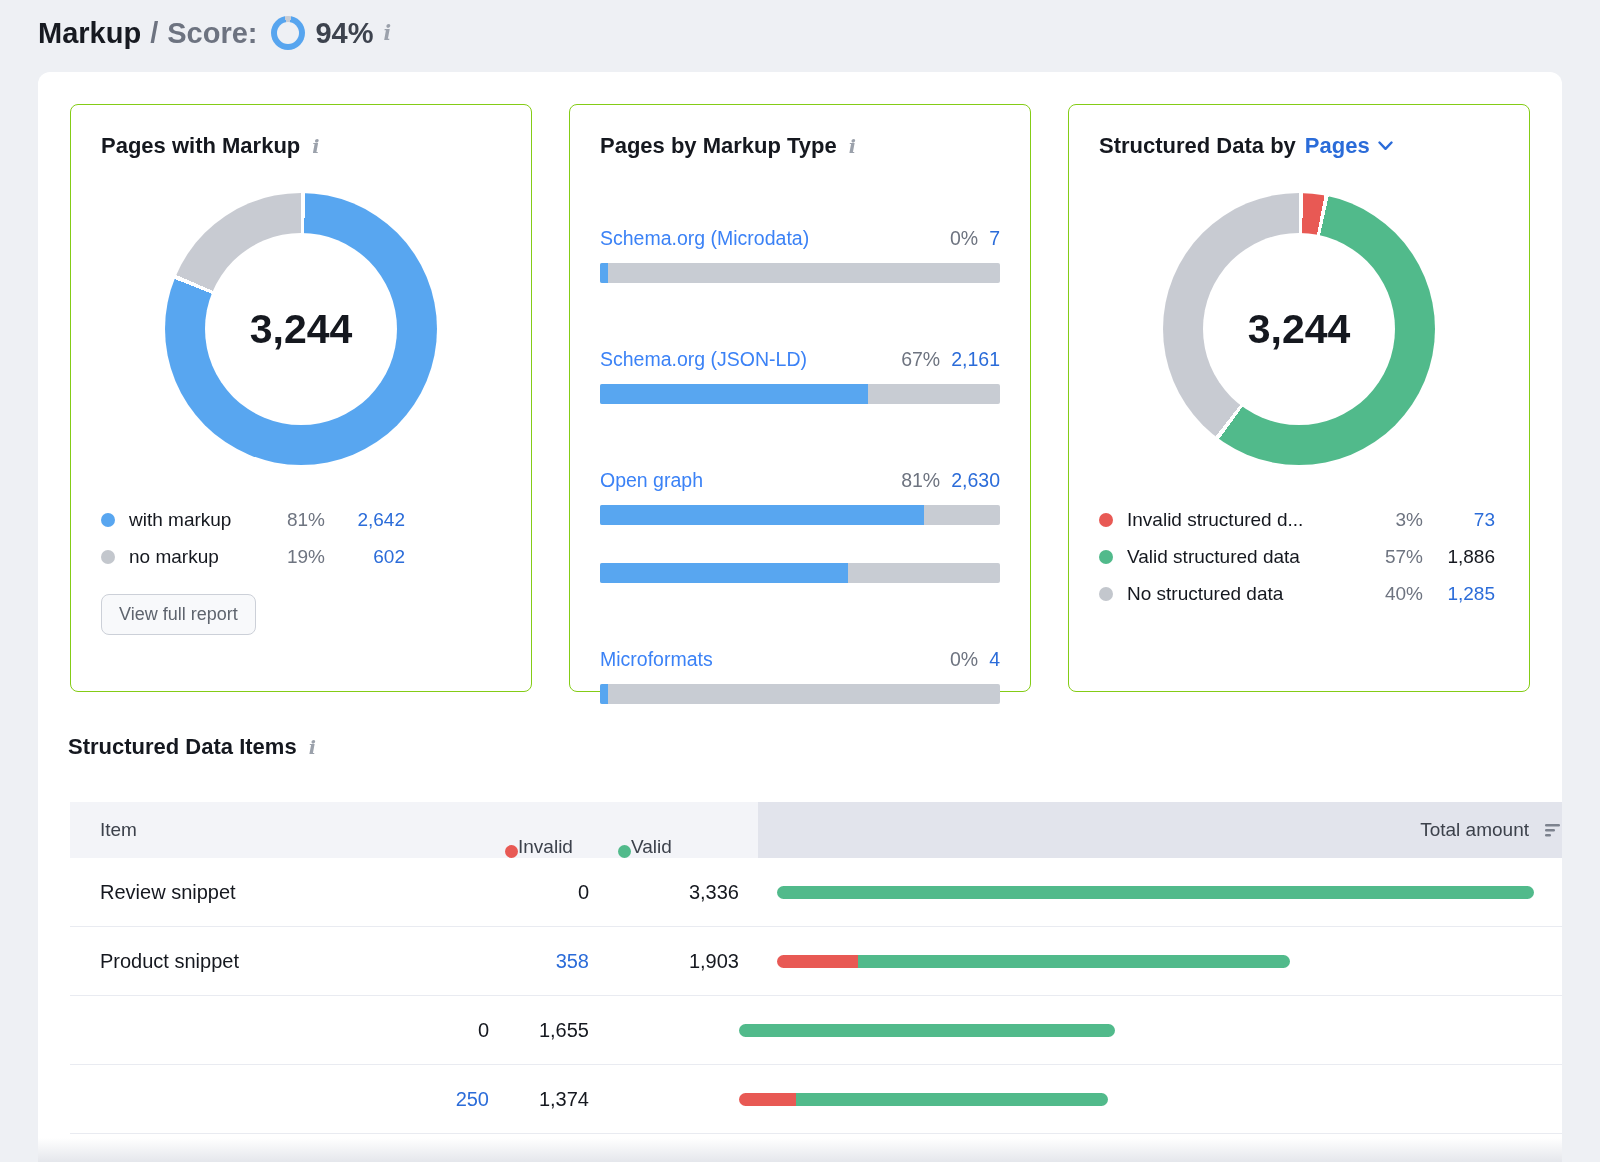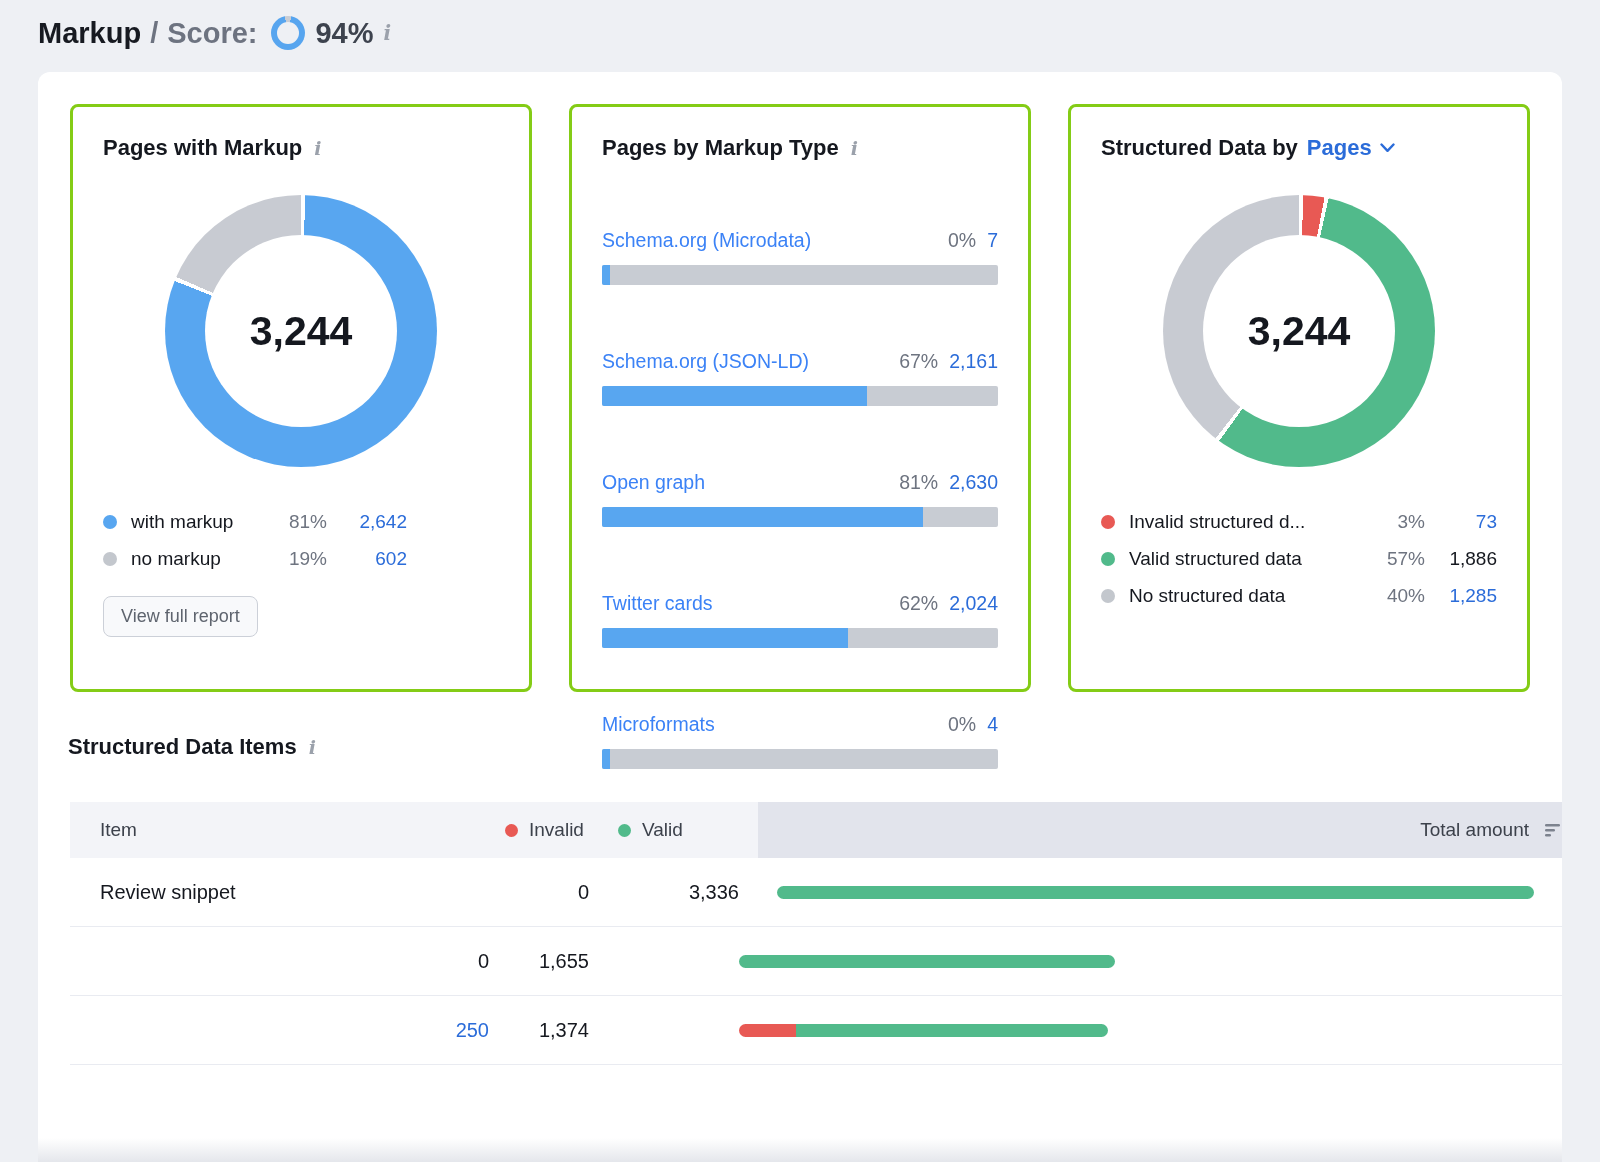--- a/index.html
+++ b/index.html
@@ -20,21 +20,21 @@
                 margin:0 10px 0 14px; flex:none; }
   .score-ring::after { content:""; position:absolute; inset:6px; border-radius:50%;
                 background:#eef0f4; }
   .topbar .t-value { font-size:29px; font-weight:700; color:#3d434e; }
   .info-i { font-family:"DejaVu Serif","Liberation Serif",serif; font-style:italic;
             font-weight:700; color:#9ba1ab; font-size:20px; margin-left:10px; }
   
   .container { position:absolute; top:72px; left:38px; right:38px; bottom:0;
                background:#fff; border-radius:12px 12px 0 0; overflow:hidden; }
   .cards { margin:32px 32px 0; display:flex; gap:37px; }
-  .card { flex:1; background:#fff; border:3px solid #84cc16; border-radius:8px;
+  .card { flex:1; background:#fff; border:1px solid #84cc16; border-radius:8px;
           padding:28px 30px; height:588px; position:relative; }
   .card-title { font-size:22px; font-weight:700; color:#15181f;
                 display:flex; align-items:center; white-space:nowrap; }
   .card-title .info-i { margin-left:12px; font-size:19px; }
   
   .donut { width:272px; height:272px; margin:34px auto 0; border-radius:50%;
            position:relative; }
   .donut::after { content:""; position:absolute; inset:40px; background:#fff;
            border-radius:50%; }
   .donut-total { position:absolute; inset:0; display:flex; align-items:center;
@@ -71,21 +71,21 @@
   .selector { color:#2b6cd9; font-weight:700; margin-left:9px; display:inline-flex;
               align-items:center; gap:8px; cursor:pointer; }
   
   .sdi-title { margin:42px 0 0 30px; font-size:22px; font-weight:700;
                display:flex; align-items:center; }
   .sdi-title .info-i { margin-left:12px; font-size:19px; }
   .sdi-table { margin-top:42px;padding-left:32px; }
   .sdi-head { position:relative; height:56px; background:#f3f4f8; display:flex;
               align-items:center; font-size:19px; color:#3c414b; }
   .h-item { margin-left:30px; }
-  .h-group { position:absolute; display:flex; align-items:center; gap:11px; height:100%; }
+  .h-group { position:absolute; display:flex; align-items:flex-end; height:100%; }
   .h-invalid { left:435px; } .h-valid { left:548px; }
   .h-total { position:absolute; left:688px; right:0; top:0; bottom:0;
              background:#e2e4ec; display:flex; align-items:center; gap:16px;
              padding-left:21px; cursor:pointer;justify-content:flex-end; }
   .hdot { width:13px; height:13px; border-radius:50%; }
   .sdi-row { display:grid; grid-template-columns:389px 100px 150px 38px auto;
              align-items:center; height:69px; border-bottom:1px solid #e9ebf1;
              font-size:20px; padding-left:30px; background:#fff; }
   .c-invalid, .c-valid { text-align:right; }
   .tbar { height:13px; border-radius:7px; overflow:hidden; display:flex; }
@@ -166,25 +166,20 @@
         <div class="type-head">
           <span class="t-label">Open graph</span>
           <span class="t-pct">81%</span>
           <a class="link">2,630</a>
         </div>
         <div class="track">
             <div class="fill type-fill" style="width: 81%;"></div>
           </div>
       </div>
       <div class="type-row">
-        <div class="type-head">
-          <span class="t-label">Twitter cards</span>
-          <span class="t-pct">62%</span>
-          <a class="link">2,024</a>
-        </div>
         <div class="track">
             <div class="fill type-fill" style="width: 62%;"></div>
           </div>
       </div>
       <div class="type-row">
         <div class="type-head">
           <span class="t-label">Microformats</span>
           <span class="t-pct">0%</span>
           <a class="link">4</a>
         </div>
@@ -262,20 +257,32 @@
       <span class="c-valid">3,336</span>
       <span></span>
       <span class="c-bar">
           <span class="tbar" style="width: 757px;">
             <span class="tbar-red" style="width: 0px;"></span>
             <span class="tbar-green" style="flex: 1 1 0%;"></span>
           </span>
         </span>
     </div>
     <div class="sdi-row">
+      <span class="c-item">Product snippet</span>
+      <a class="c-invalid link">358</a>
+      <span class="c-valid">1,903</span>
+      <span></span>
+      <span class="c-bar">
+          <span class="tbar" style="width: 513px;">
+            <span class="tbar-red" style="width: 81px;"></span>
+            <span class="tbar-green" style="flex: 1 1 0%;"></span>
+          </span>
+        </span>
+    </div>
+    <div class="sdi-row">
       <span class="c-invalid">0</span>
       <span class="c-valid">1,655</span>
       <span></span>
       <span class="c-bar">
           <span class="tbar" style="width: 376px;">
             <span class="tbar-red" style="width: 0px;"></span>
             <span class="tbar-green" style="flex: 1 1 0%;"></span>
           </span>
         </span>
     </div>

